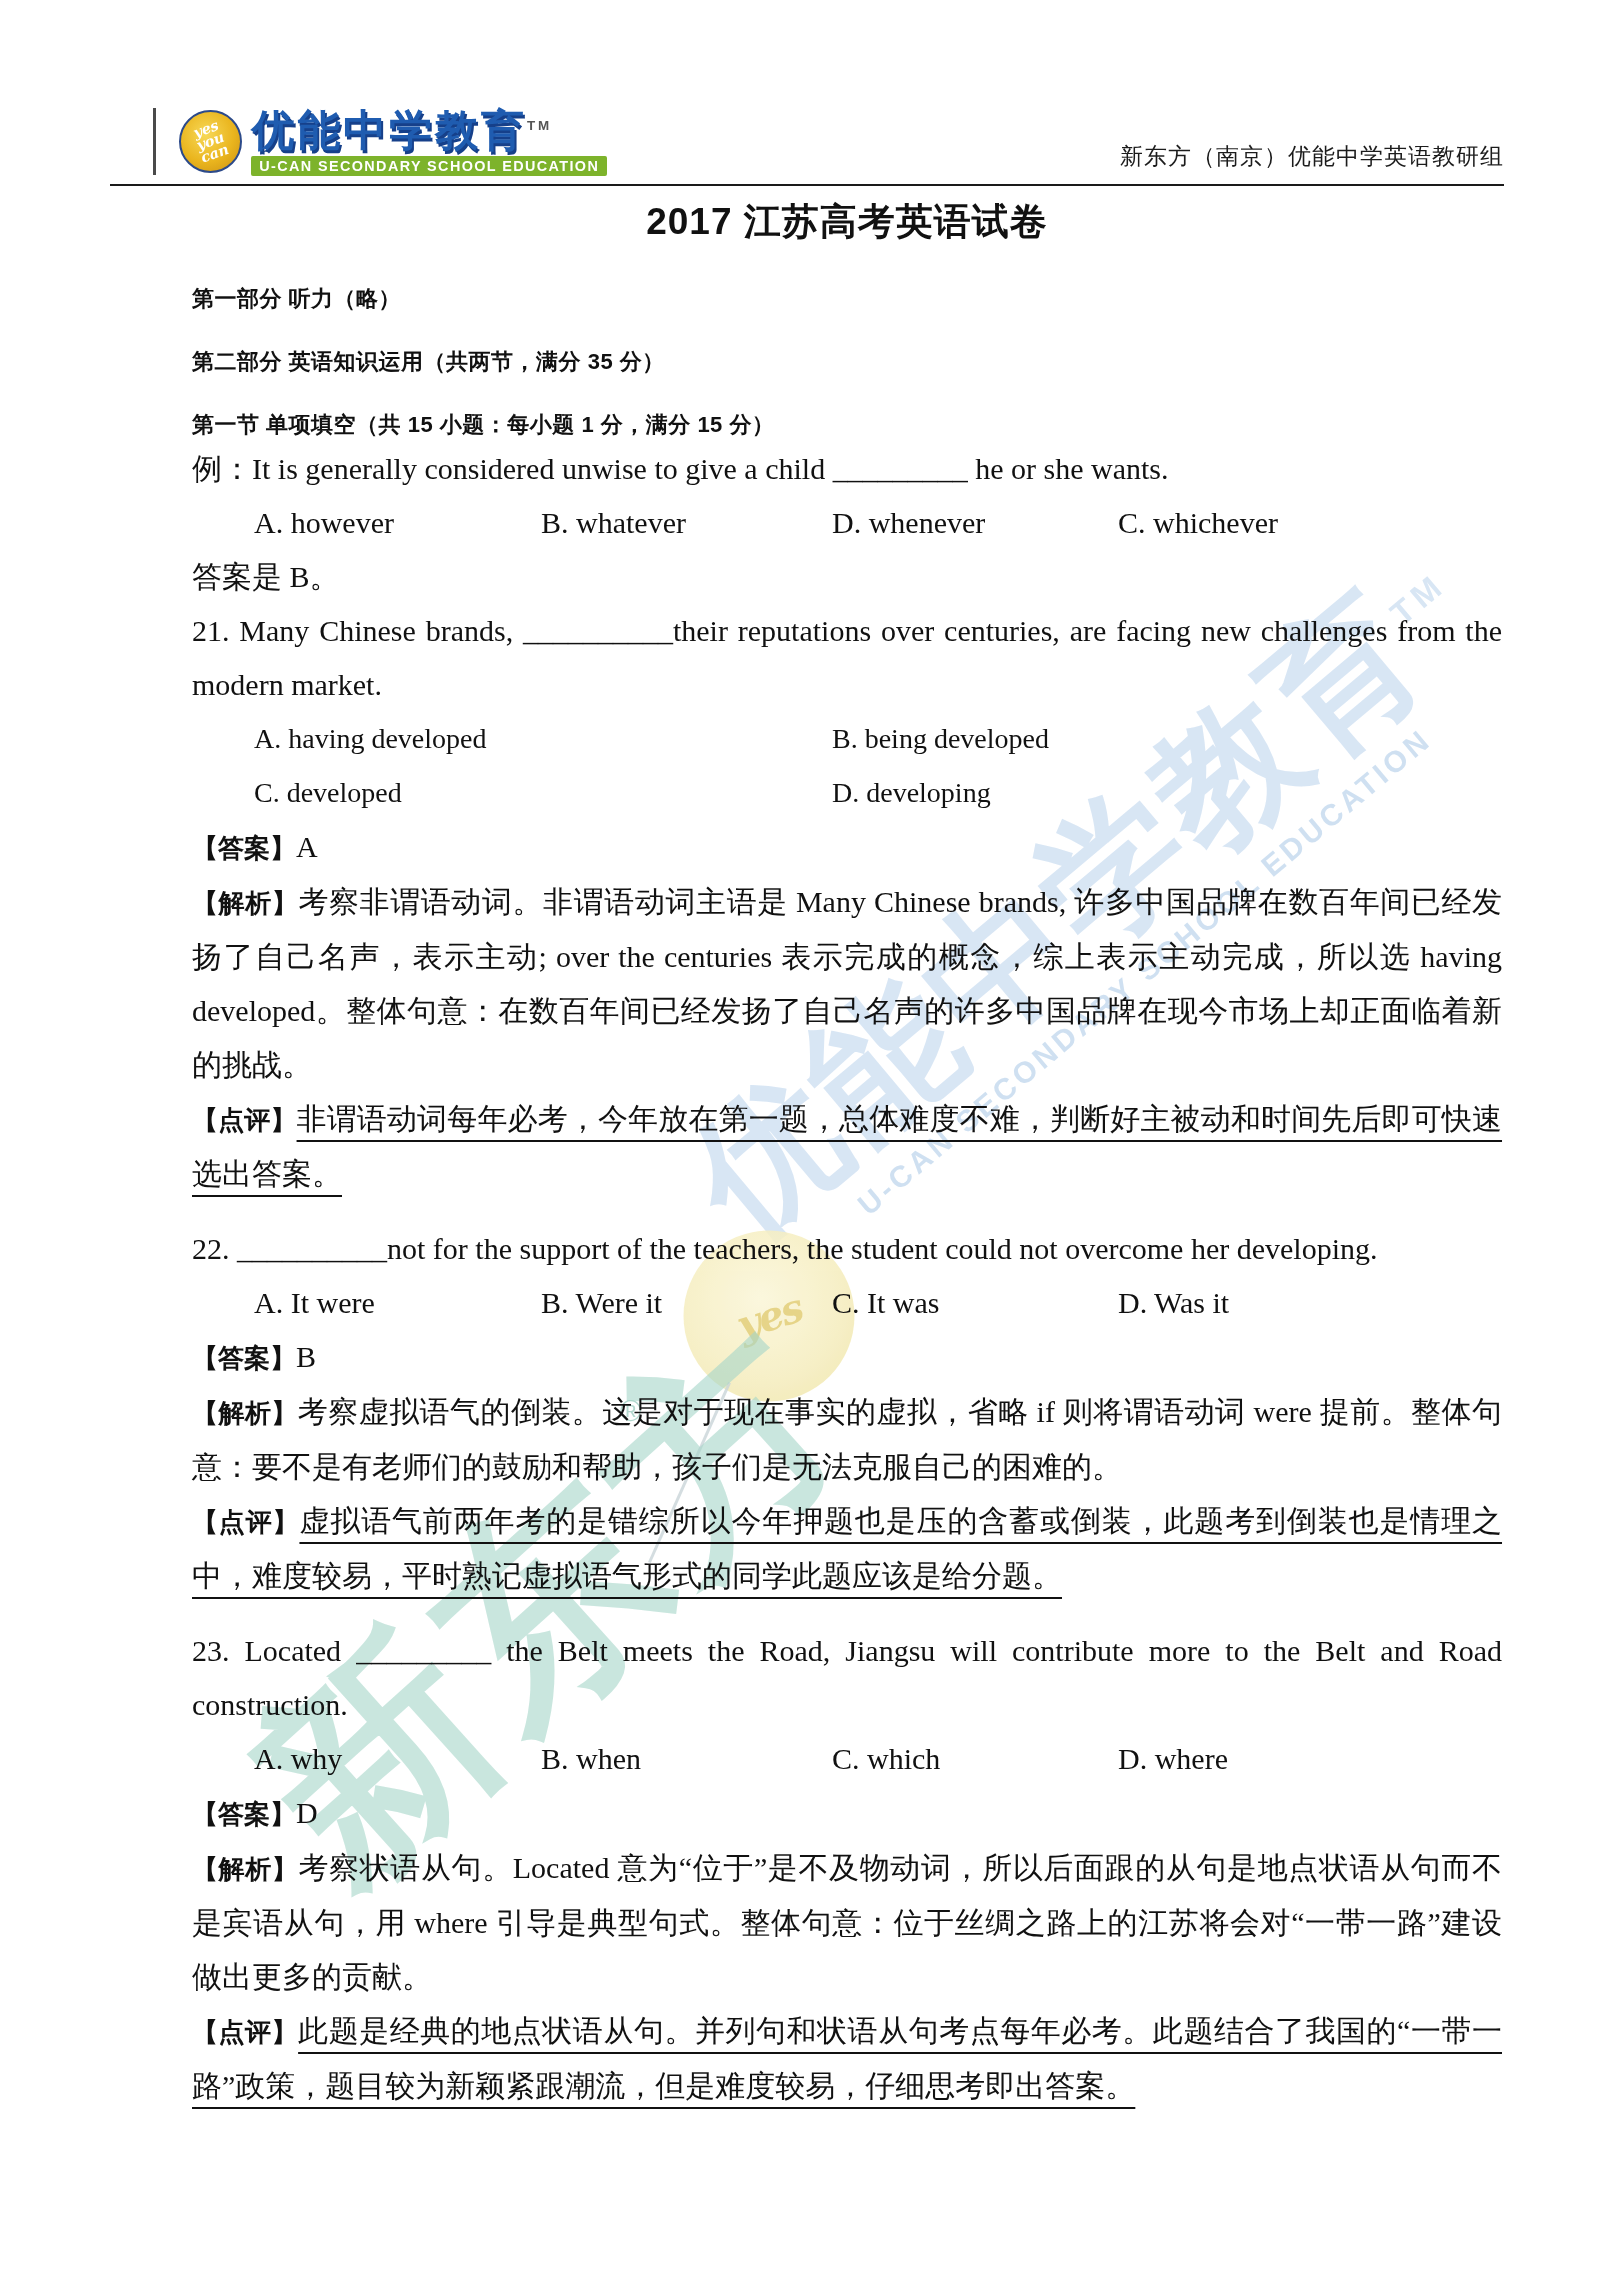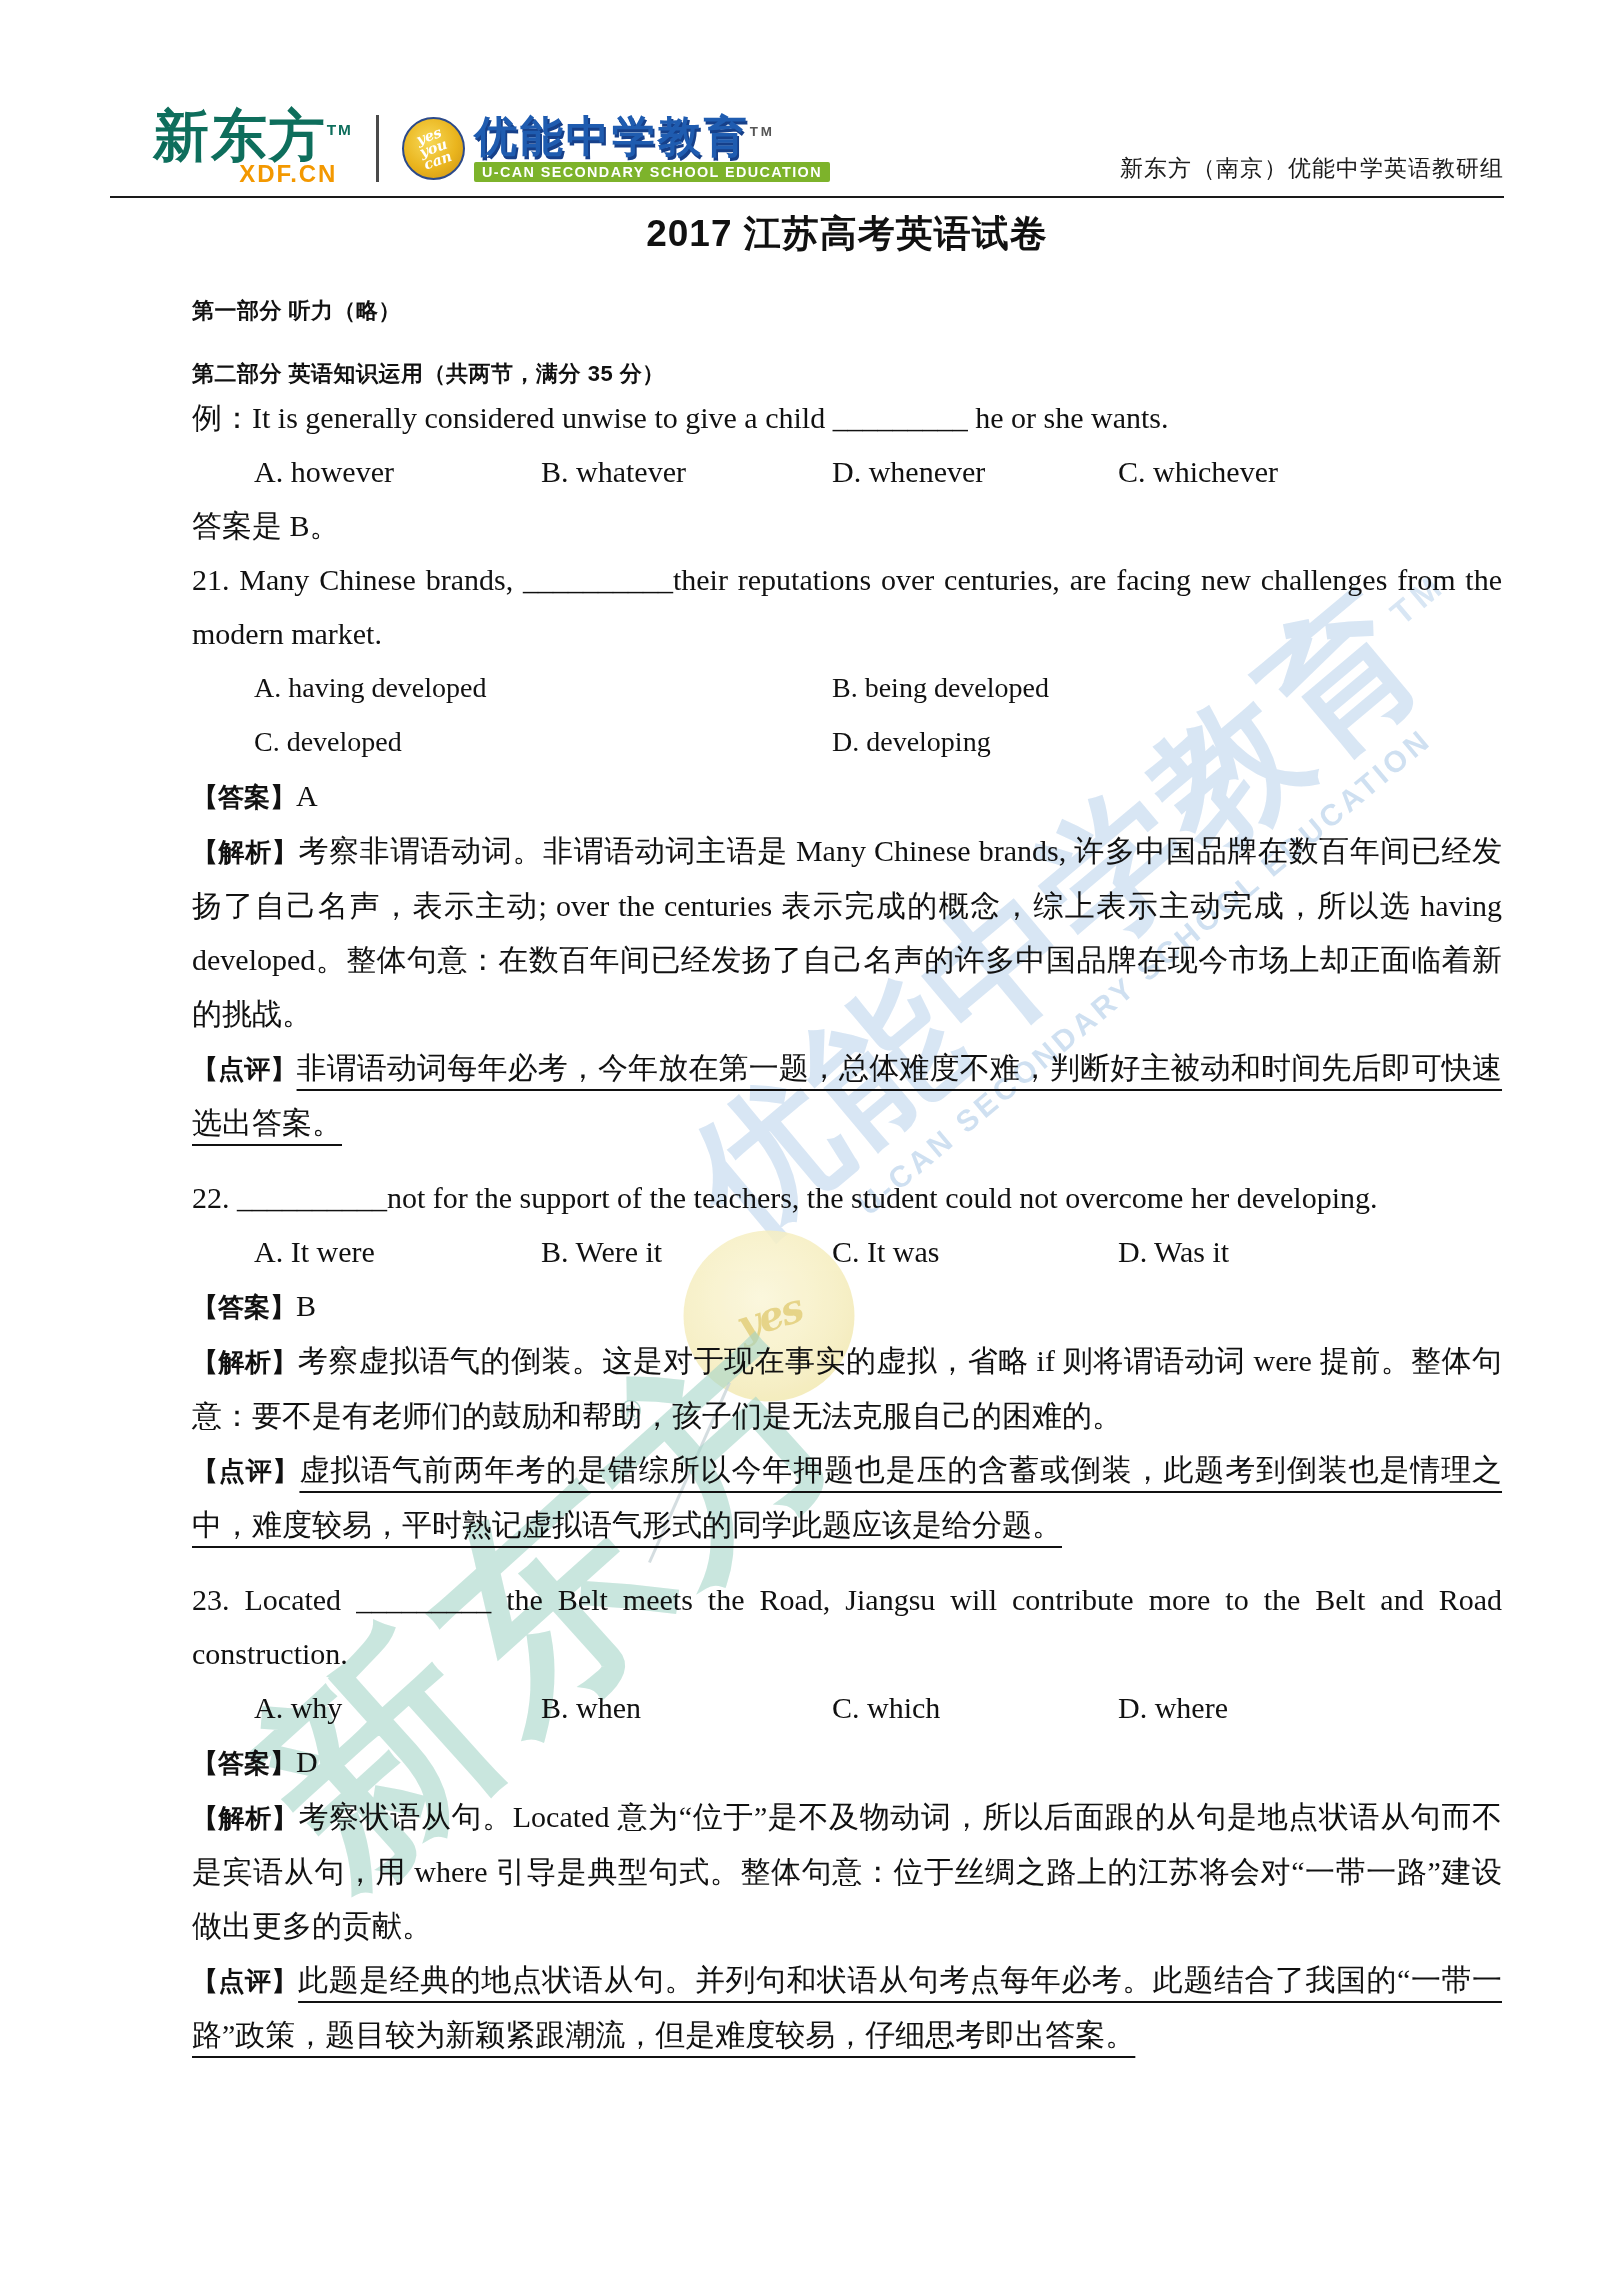--- a/index.html
+++ b/index.html
@@ -85,43 +85,40 @@
     <div class="wm-circle">
       <span>yes</span>
     </div>
     <div class="wm-line"></div>
     <div class="wm-reg">®</div>
     <div class="wm-xdf">新东方</div>
   </div>
 
   <div class="header">
     <div class="logos">
-      <div class="logo-xdf">
-        <div class="cjk"><span>新东方</span><sup>TM</sup></div>
-        <div class="domain">XDF.CN</div>
-      </div>
       <div class="logo-sep"></div>
       <div class="logo-ucan">
         <div class="ucan-badge">
           <span>yes you can</span>
         </div>
         <div class="ucan-text">
           <div class="cjk"><span>优能中学教育</span><sup>TM</sup></div>
           <div class="banner">U-CAN SECONDARY SCHOOL EDUCATION</div>
         </div>
       </div>
     </div>
     <div class="header-right">新东方（南京）优能中学英语教研组</div>
   </div>
 
   <div class="content">
     <div class="title">2017 江苏高考英语试卷</div>
 
     <div class="h">第一部分 听力（略）</div>
     <div class="h">第二部分 英语知识运用（共两节，满分 35 分）</div>
+    <div class="h">第一节 单项填空（共 15 小题：每小题 1 分，满分 15 分）</div>
 
     <div class="example">
       <p class="para"><span>例：</span><span>It is generally considered unwise to give a child _________ he or she wants.</span></p>
       <div class="opts4">
         <span>A. however</span>
         <span>B. whatever</span>
         <span>D. whenever</span>
         <span>C. whichever</span>
       </div>
       <p class="para last">答案是 B。</p>

